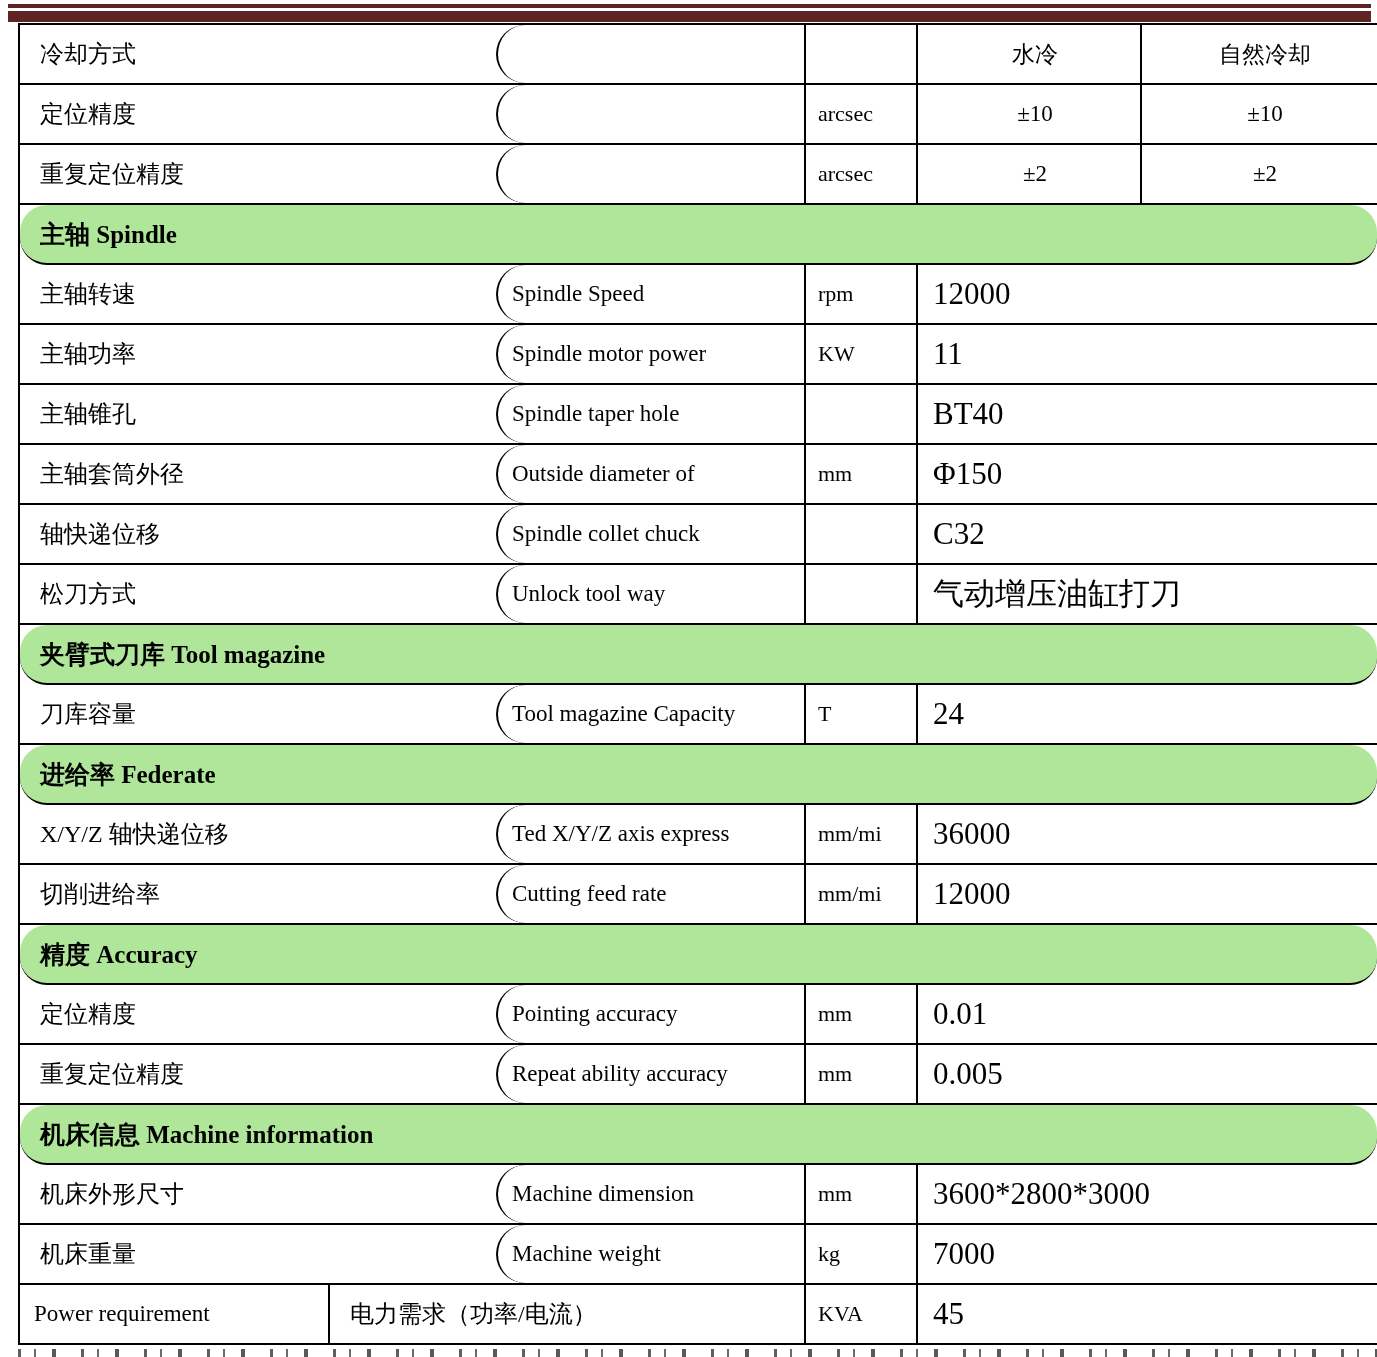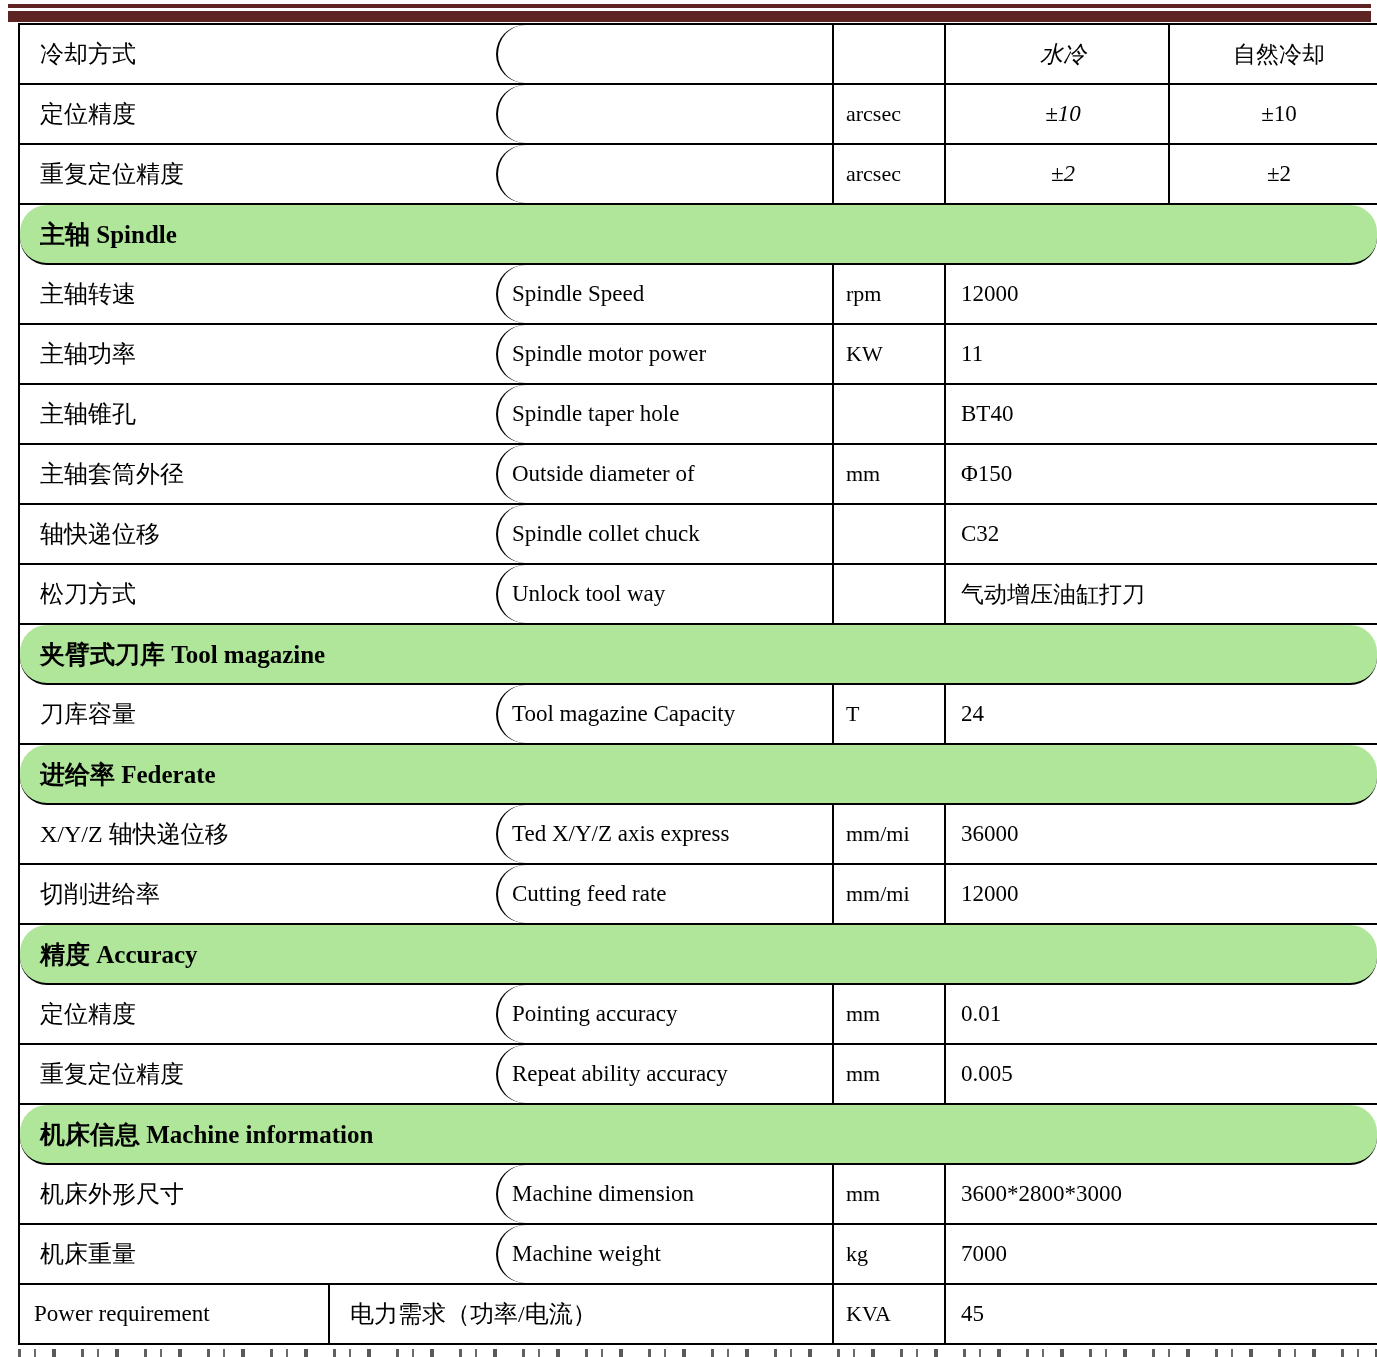--- a/index.html
+++ b/index.html
@@ -54,28 +54,27 @@
   .cell {
     display: flex;
     align-items: center;
     box-sizing: border-box;
     overflow: hidden;
     white-space: nowrap;
   }
   .cell + .cell { border-left: 2px solid #000000; }
   .c-label   { width: 476px; padding-left: 20px; font-size: 24px; }
   .c-english { width: 308px; padding-left: 14px; font-size: 23px; border-radius: 29px; }
-  .c-unit    { width: 112px; padding-left: 12px; font-size: 22px; margin-left: 28px; }
-  .c-value   { flex: 1; padding-left: 15px; font-size: 23px; }
+  .c-unit    { width: 112px; padding-left: 12px; font-size: 22px; }
+  .c-value   { flex: 1; padding-left: 15px; font-size: 31px; }
   .c-value-half {
     width: 224px;
     justify-content: center;
     padding-left: 12px;
     font-size: 23px;
-    font-style: italic;
   }
   .c-value-half2 {
     flex: 1;
     justify-content: center;
     padding-left: 11px;
     font-size: 23px;
   }
   .row.section {
     background: #b0e69a;
     border-radius: 27px;

